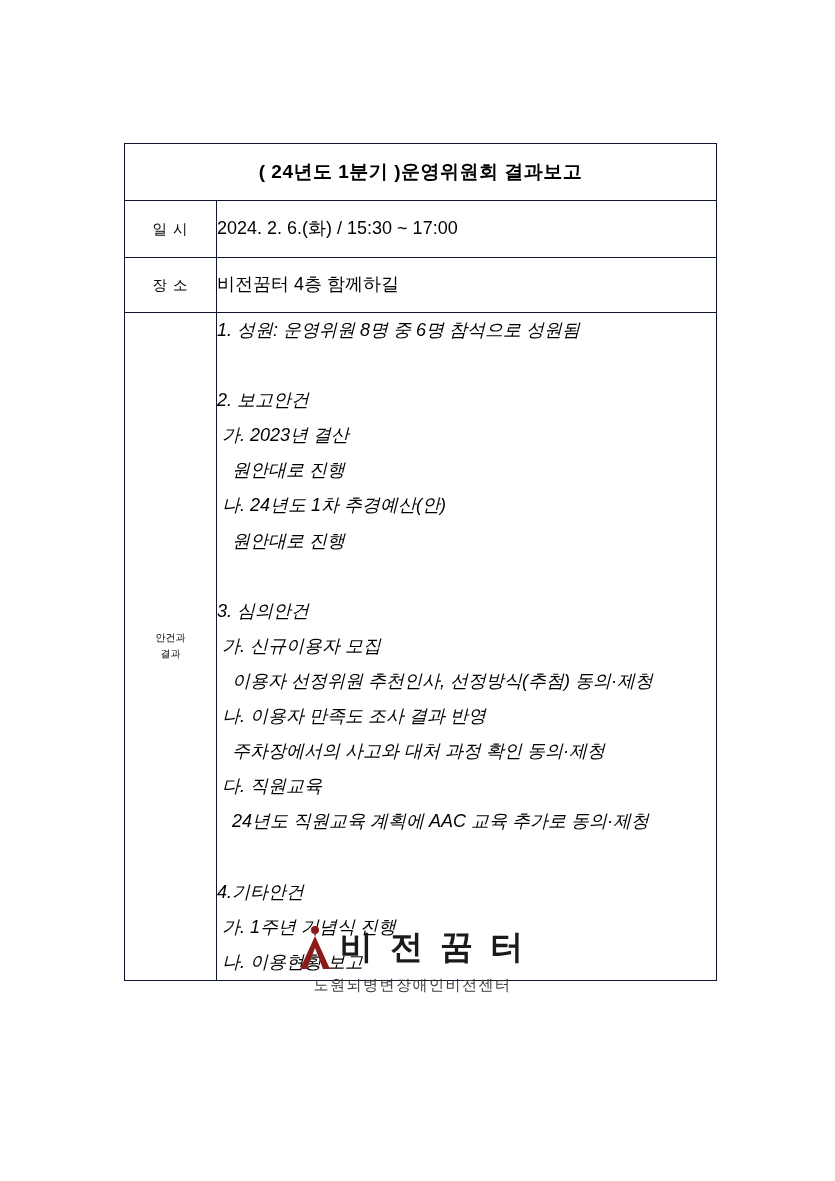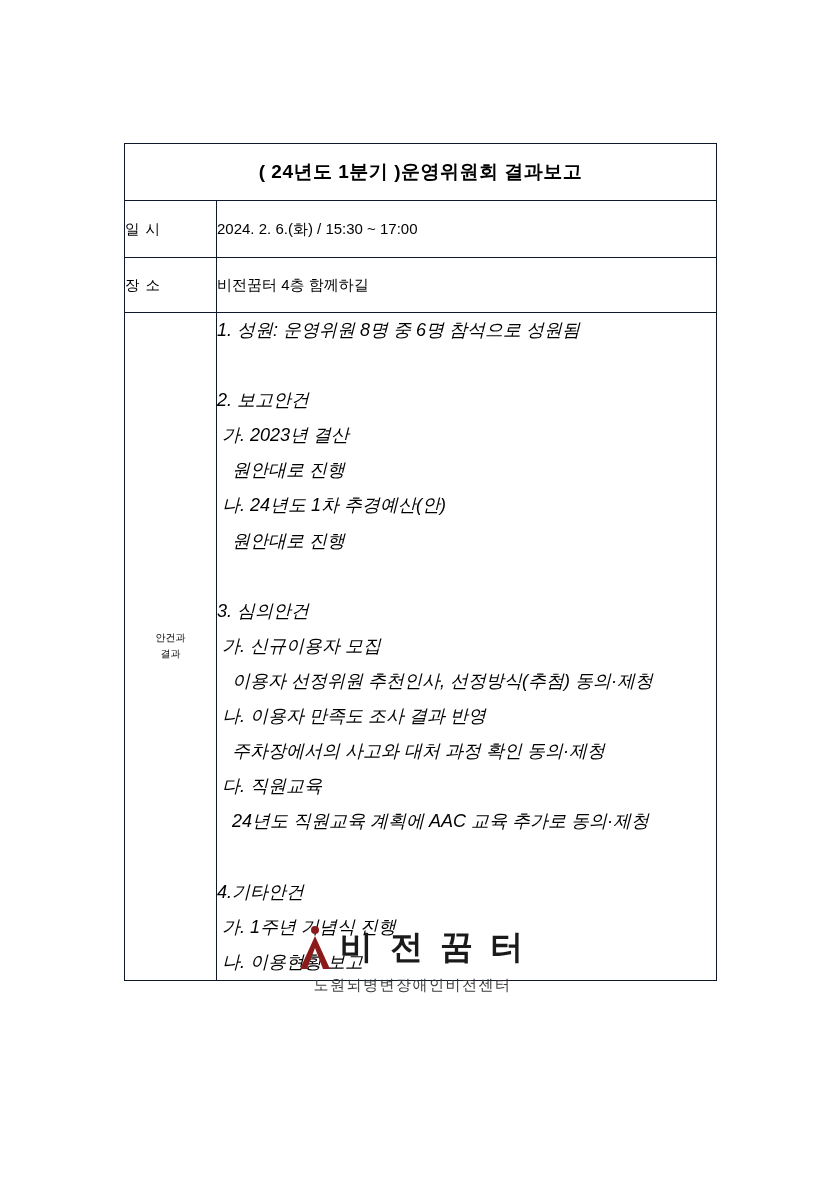--- a/index.html
+++ b/index.html
@@ -37,26 +37,27 @@
   }
   .title-cell {
     text-align: center;
     height: 56px;
     font-size: 19px;
     font-weight: bold;
     letter-spacing: 0.5px;
   }
   .label-cell {
     width: 92px;
+    text-align: center;
     font-size: 14.5px;
     letter-spacing: 1px;
   }
   .value-cell {
     padding: 10px 0 10px 10px;
-    font-size: 15px;
+    font-size: 18px;
     line-height: 1.75;
   }
   .row-datetime td { height: 56px; }
   .row-place td { height: 54px; }
   .row-members td { height: 62px; }
   .content-cell {
     vertical-align: top;
     padding: 14px 0 14px 12px;
     font-size: 18px;
     line-height: 1.95;

